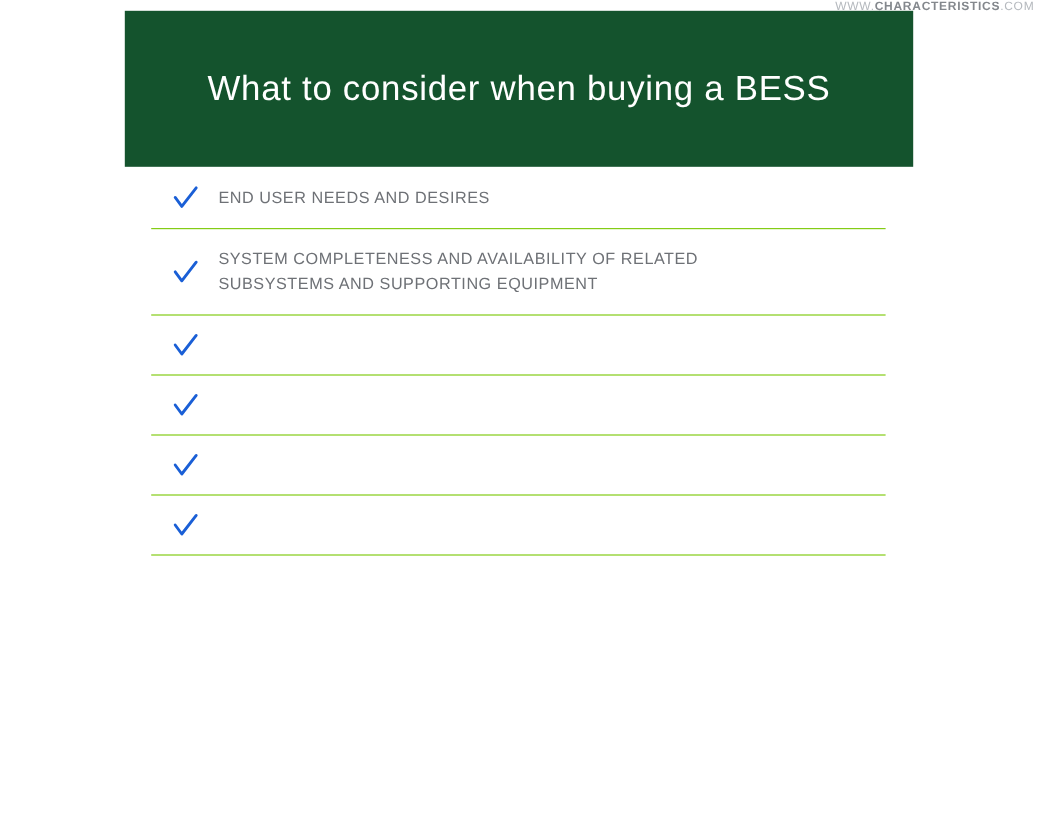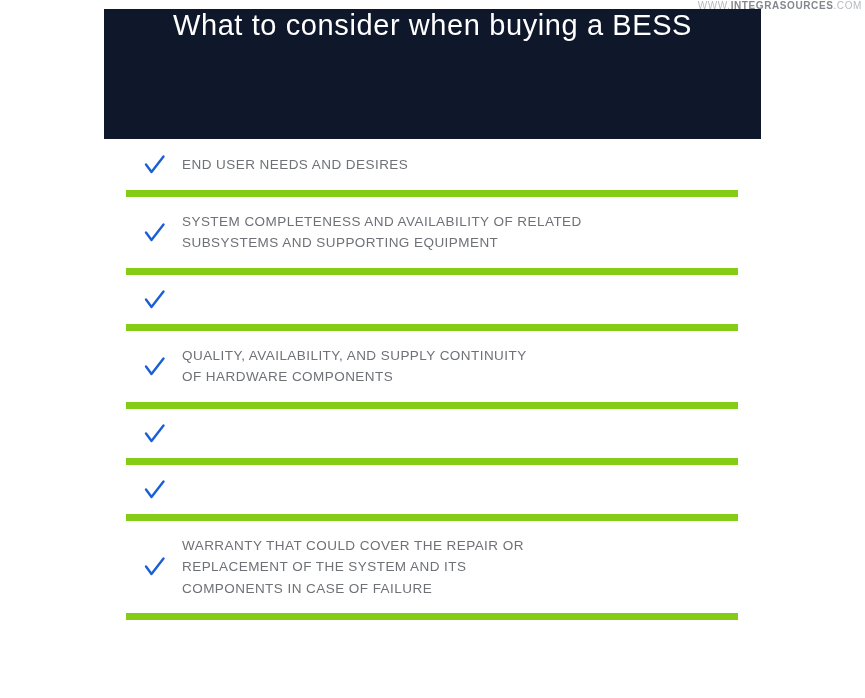--- a/index.html
+++ b/index.html
@@ -19,40 +19,40 @@
     color: #b5b9be;
     font-weight: 500;
     line-height: 11px;
   }
   .watermark .brand { color: #84888d; font-weight: bold; }
 
   .banner {
     position: absolute;
     left: 104px; top: 9px;
     width: 657px; height: 130px;
-    background: #0f172a;
-    display: flex; align-items: flex-start; justify-content: center;
+    background: #14532d;
+    display: flex; align-items: center; justify-content: center;
   }
   .banner-title {
     color: #ffffff;
     font-size: 29px;
     font-weight: 500;
     letter-spacing: 0.6px;
     white-space: nowrap;
   }
 
   .checklist {
     position: absolute;
     left: 126px; top: 140px;
     width: 612px;
   }
   .row {
     display: flex;
     align-items: center;
-    border-bottom: 7px solid #84cc16;
+    border-bottom: 1px solid #84cc16;
     padding: 14px 0 14px 17px;
     box-sizing: border-box;
   }
   .check {
     width: 23px; height: 21px;
     margin-right: 16px;
     flex-shrink: 0;
     display: inline-block;
   }
   .check svg { display: block; }
@@ -63,21 +63,21 @@
     color: #6e7176;
     font-weight: 500;
     text-transform: uppercase;
     white-space: pre-line;
   }
 </style>
 </head>
 <body>
 
 <div class="watermark">
-  <span>WWW.</span><span class="brand">INTEGRASOURCES</span><span>.COM</span>
+  <span>WWW.</span><span class="brand">CHARACTERISTICS</span><span>.COM</span>
 </div>
 
 <div class="banner">
   <span class="banner-title">What to consider when buying a BESS</span>
 </div>
 
 <div class="checklist">
     <div class="row">
       <span class="check">
         <svg width="23" height="21" viewBox="0 0 23 21">
@@ -101,40 +101,28 @@
           <polyline points="3,10.5 8.5,18 20.5,2.5" fill="none" stroke="#1a5fd6" stroke-width="2.4" stroke-linecap="round" stroke-linejoin="round"></polyline>
         </svg>
       </span>
     </div>
     <div class="row">
       <span class="check">
         <svg width="23" height="21" viewBox="0 0 23 21">
           <polyline points="3,10.5 8.5,18 20.5,2.5" fill="none" stroke="#1a5fd6" stroke-width="2.4" stroke-linecap="round" stroke-linejoin="round"></polyline>
         </svg>
       </span>
-      <span class="label">QUALITY, AVAILABILITY, AND SUPPLY CONTINUITY
-OF HARDWARE COMPONENTS</span>
     </div>
     <div class="row">
       <span class="check">
         <svg width="23" height="21" viewBox="0 0 23 21">
           <polyline points="3,10.5 8.5,18 20.5,2.5" fill="none" stroke="#1a5fd6" stroke-width="2.4" stroke-linecap="round" stroke-linejoin="round"></polyline>
         </svg>
       </span>
     </div>
     <div class="row">
       <span class="check">
         <svg width="23" height="21" viewBox="0 0 23 21">
           <polyline points="3,10.5 8.5,18 20.5,2.5" fill="none" stroke="#1a5fd6" stroke-width="2.4" stroke-linecap="round" stroke-linejoin="round"></polyline>
         </svg>
       </span>
     </div>
-    <div class="row">
-      <span class="check">
-        <svg width="23" height="21" viewBox="0 0 23 21">
-          <polyline points="3,10.5 8.5,18 20.5,2.5" fill="none" stroke="#1a5fd6" stroke-width="2.4" stroke-linecap="round" stroke-linejoin="round"></polyline>
-        </svg>
-      </span>
-      <span class="label">WARRANTY THAT COULD COVER THE REPAIR OR
-REPLACEMENT OF THE SYSTEM AND ITS
-COMPONENTS IN CASE OF FAILURE</span>
-    </div>
   </div>
 
 </body></html>

